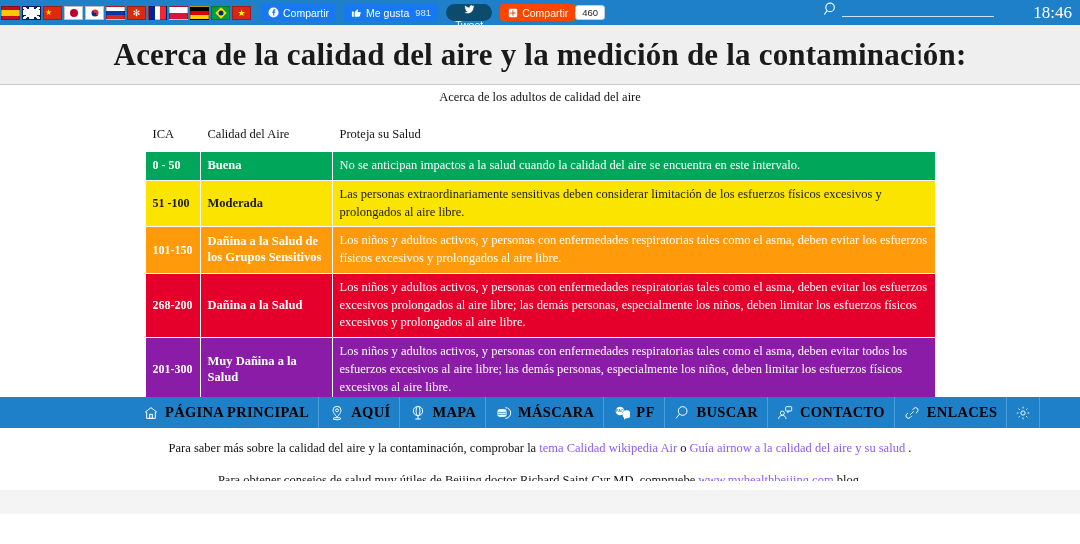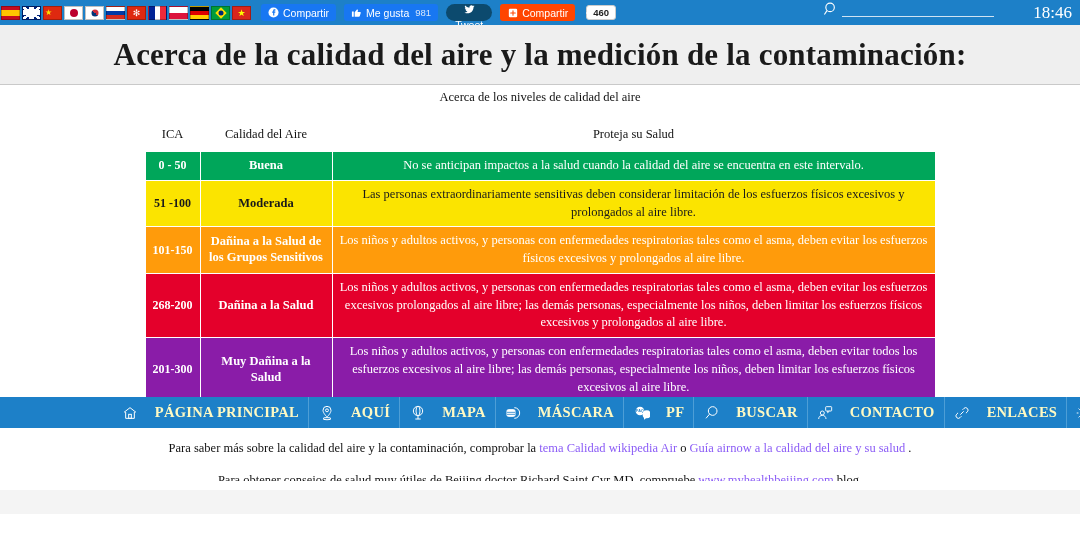--- a/index.html
+++ b/index.html
@@ -65,22 +65,22 @@
     white-space: nowrap; cursor: pointer;
   }
   .sbtn.fb { background: #1877f2; }
   .sbtn.like { background: #1877f2; }
   .sbtn.tw { background: #0c4a6e; border-radius: 9px; padding: 0 9px; flex-direction: column; }
   .sbtn.rd { background: #ff4500; }
   .sbtn .ic { display:inline-flex; width:11px; height:11px; align-items:center; justify-content:center; }
   .count-inline { font-size: 9.5px; color: #d8e6fa; margin-left: 2px; }
   .count-bubble {
     background: #fff; color: #222; border: 1px solid #ccc; border-radius: 3px;
-    font-family: "Liberation Sans", sans-serif; font-size: 9.5px; font-weight: bold;
-    padding: 1px 6px; margin-left: 11px; position: relative;
+    font-family: "Liberation Sans", sans-serif; font-size: 9.5px; font-weight: normal;
+    padding: 1px 6px; margin-left: 0; position: relative;
   }
   .count-bubble::before{content:"";position:absolute;left:-4px;top:4px;border:3px solid transparent;border-right-color:#fff;}
 
   .searchwrap { position: absolute; right: 86px; top: 1px; display: flex; align-items: center; gap: 2px; }
   .search-line { width: 152px; border-bottom: 1.5px solid #cfe3f3; height: 15px; }
   .clock {
     position: absolute; right: 8px; top: 0; height: 25px; line-height: 25px;
     color: #fff; font-family: "Liberation Serif", serif; font-size: 17px;
   }
 
@@ -100,21 +100,20 @@
   .subtitle {
     text-align: center; font-family: "Liberation Serif", serif;
     font-size: 12.5px; color: #111; padding-top: 4px;
   }
 
   table.aqi {
     width: 791px; margin: 13px auto 12px auto;
     border-collapse: collapse; table-layout: fixed;
     border: 1px solid #2b2b2b;
     font-family: "Liberation Serif", serif;
-    text-align: center;
   }
   table.aqi td { border: 1px solid #ffffff; vertical-align: middle; padding: 5px 7px; }
   table.aqi tr.head td { border-color: transparent; background: #fff; color: #111; font-size: 12.5px; padding: 8px 7px 9px 7px; }
   table.aqi tr.head td.c1 { border-right: 1px solid transparent; }
   .col1 { width: 55px; }
   .col2 { width: 132px; }
   .r-num { font-size: 12px; font-weight: bold; }
   .r-name { font-size: 12.5px; font-weight: bold; line-height: 1.25; }
   .r-desc { font-size: 12.5px; line-height: 1.42; }
 
@@ -145,22 +144,22 @@
     margin-top: 24px;
   }
   .gap-strip { position: absolute; left: 0; top: 481px; width: 1080px; height: 9px; background: #ffffff; }
 
   .navbar {
     position: absolute; left: 0; bottom: 0; width: 1080px; height: 31px;
     background: #1d80c8; display: flex; align-items: stretch; justify-content: center;
   }
   .nav-spacer-l { flex: 0 0 133px; }
   .nav-item {
-    display: flex; align-items: center; gap: 16px;
-    padding: 0 9px; color: #fef9c3; cursor: pointer;
+    display: flex; align-items: center; gap: 6px;
+    padding: 0 9px; color: #000000; cursor: pointer;
     border-right: 1px solid #4d9ed6;
     font-family: "Liberation Serif", serif;
     font-size: 14.5px; font-weight: bold; letter-spacing: .3px;
     white-space: nowrap;
   }
   .nav-item:first-of-type { border-left: 1px solid #4d9ed6; }
   .nav-item .nico { display:inline-flex; width:17px; height:17px; align-items:center; justify-content:center; flex:none; }
   .nav-gear { display:flex; align-items:center; padding: 0 8px; border-right: 1px solid #4d9ed6; cursor:pointer; }
   .nav-spacer-r { flex: 1 1 auto; }
   svg { display: block; }
@@ -243,21 +242,21 @@
     </div>
 
     <div class="clock">18:46</div>
   </div>
 
   <div class="header-band">
     <h1 class="page-title">Acerca de la calidad del aire y la medición de la contaminación:</h1>
   </div>
 
   <div class="content">
-    <div class="subtitle">Acerca de los niveles de calidad del aire</div>
+    <div class="subtitle">Acerca de los adultos de calidad del aire</div>
 
     <table class="aqi">
       <colgroup>
           <col class="col1">
           <col class="col2">
           <col>
         </colgroup>
       <tbody>
         <tr class="head">
           <td class="c1">ICA</td>

